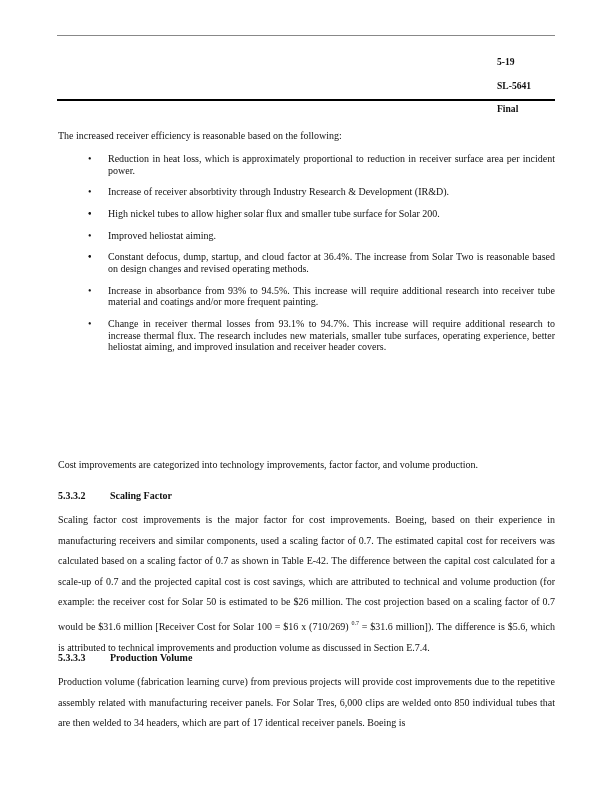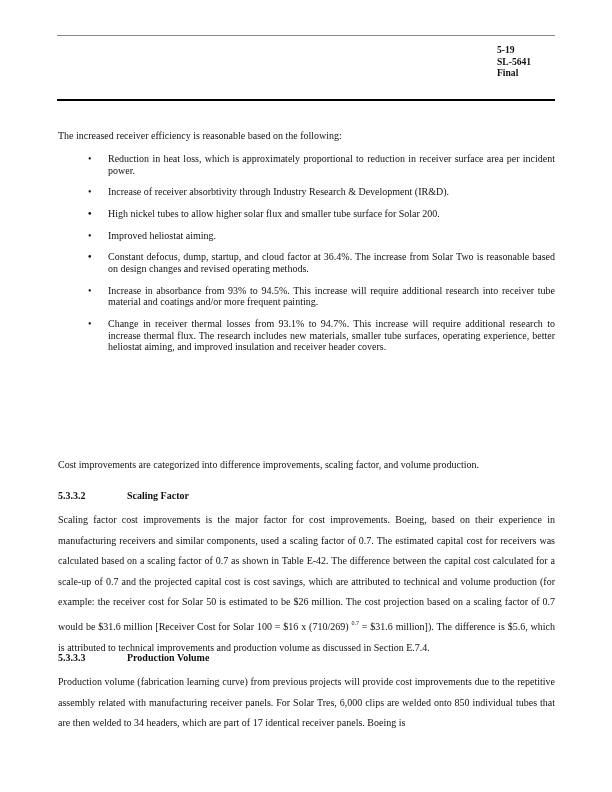--- a/index.html
+++ b/index.html
@@ -1,30 +1,30 @@
 <!DOCTYPE html>
 <html><head>
 <meta charset="utf-8">
 <style>
   html, body { margin: 0; padding: 0; background: #ffffff; }
   body { width: 612px; height: 792px; position: relative; overflow: hidden;
          font-family: "Liberation Serif", "DejaVu Serif", serif; color: #111; }
   .rule-top { position: absolute; left: 57px; top: 35px; width: 498px; height: 1px; background: #888; }
   .rule-bottom { position: absolute; left: 57px; top: 99px; width: 498px; height: 2px; background: #000; }
   .header-block { position: absolute; left: 497px; top: 44px; font-weight: bold; font-size: 9.6px; line-height: 11.5px; }
-  .header-block div { white-space: nowrap; }
+  .header-block div { white-space: nowrap; margin-top: 12px; }
   .intro { position: absolute; left: 58px; top: 130px; font-size: 10px; white-space: nowrap; }
   .bullets { position: absolute; left: 58px; top: 153px; width: 497px; margin: 0; padding: 0; list-style: none; }
   .bullet { position: relative; padding-left: 50px; font-size: 10px; line-height: 11.6px; text-align: justify; margin-bottom: 10.1px; }
   .bullet .dot { position: absolute; left: 30px; top: 0; }
   .p { position: absolute; left: 58px; width: 497px; font-size: 10px; text-align: justify; }
   .p-single { white-space: nowrap; }
   .p-spaced { line-height: 20.6px; }
   .heading { position: absolute; left: 58px; font-weight: bold; font-size: 10px; white-space: nowrap; }
-  .heading .num { display: inline-block; width: 69px; }
+  .heading .num { display: inline-block; width: 52px; }
   sup { font-size: 6px; vertical-align: 5px; }
 </style>
 </head>
 <body>
 
 <div class="rule-top"></div>
 <div class="header-block">
   <div>5-19</div>
   <div>SL-5641</div>
   <div>Final</div>
@@ -38,21 +38,21 @@
   <li class="bullet"><span class="dot">•</span><span>Increase of receiver absorbtivity through Industry Research &amp; Development (IR&amp;D).</span></li>
   <li class="bullet"><span class="dot">•</span></li>
   <li class="bullet"><span class="dot">•</span><span>High nickel tubes to allow higher solar flux and smaller tube surface for Solar 200.</span></li>
   <li class="bullet"><span class="dot">•</span><span>Improved heliostat aiming.</span></li>
   <li class="bullet"><span class="dot">•</span></li>
   <li class="bullet"><span class="dot">•</span><span>Constant defocus, dump, startup, and cloud factor at 36.4%. The increase from Solar Two is reasonable based on design changes and revised operating methods.</span></li>
   <li class="bullet"><span class="dot">•</span><span>Increase in absorbance from 93% to 94.5%. This increase will require additional research into receiver tube material and coatings and/or more frequent painting.</span></li>
   <li class="bullet"><span class="dot">•</span><span>Change in receiver thermal losses from 93.1% to 94.7%. This increase will require additional research to increase thermal flux. The research includes new materials, smaller tube surfaces, operating experience, better heliostat aiming, and improved insulation and receiver header covers.</span></li>
 </ul>
 
-<div class="p p-single" style="top:459px;">Cost improvements are categorized into difference improvements, scaling factor, and volume production.</div>
+<div class="p p-single" style="top:459px;">Cost improvements are categorized into technology improvements, factor factor, and volume production.</div>
 
 <div class="heading" style="top:490px;">
   <span class="num">5.3.3.2</span><span>Scaling Factor</span>
 </div>
 
 <div class="p p-spaced" style="top:510px;"><span>Scaling factor cost improvements is the major factor for cost improvements. Boeing, based on their experience in manufacturing receivers and similar components, used a scaling factor of 0.7. The estimated capital cost for receivers was calculated based on a scaling factor of 0.7 as shown in Table E-42. The difference between the capital cost calculated for a scale-up of 0.7 and the projected capital cost is cost savings, which are attributed to technical and volume production (for example: the receiver cost for Solar 50 is estimated to be $26 million. The cost projection based on a scaling factor of 0.7 would be $31.6 million [Receiver Cost for Solar 100 = $16 x (710/269) </span><sup>0.7</sup><span> = $31.6 million]). The difference is $5.6, which is attributed to technical improvements and production volume as discussed in Section E.7.4.</span></div>
 
 <div class="heading" style="top:652px;">
   <span class="num">5.3.3.3</span><span>Production Volume</span>
 </div>

